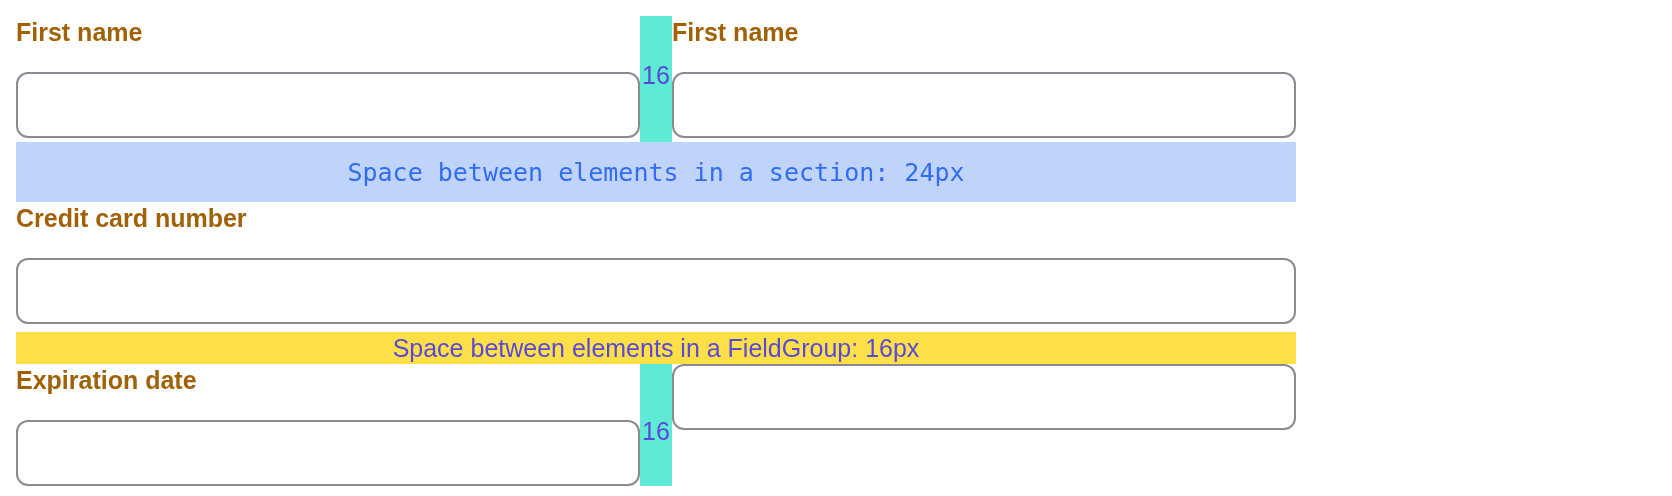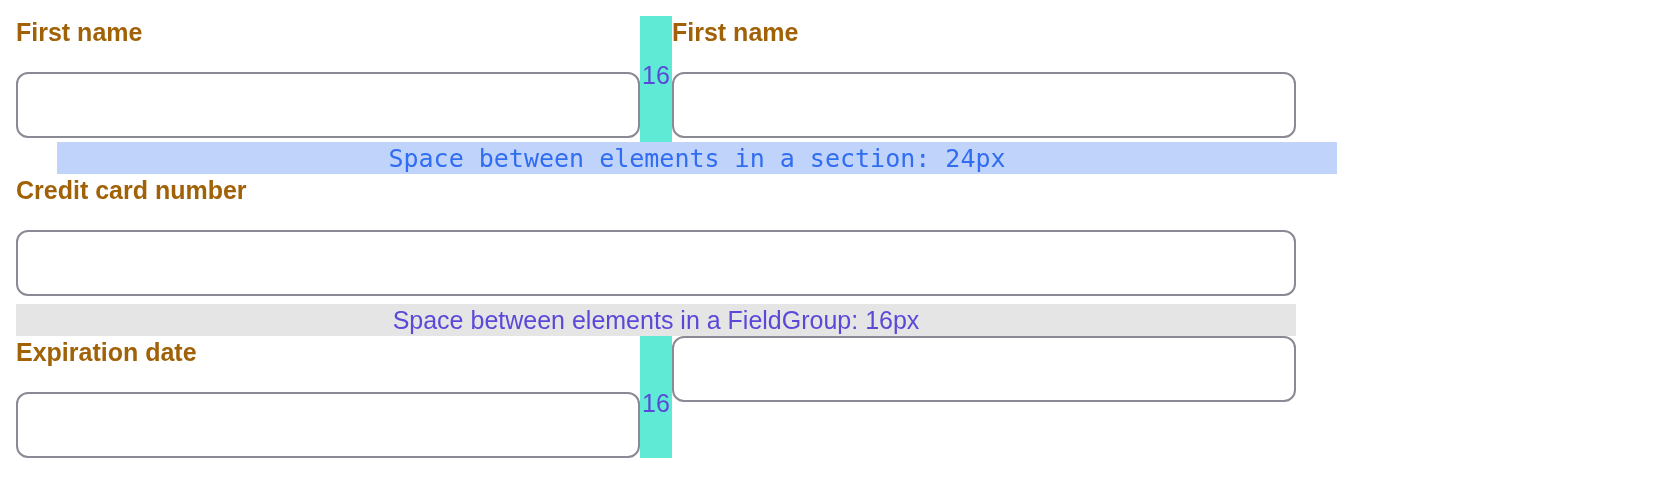--- a/index.html
+++ b/index.html
@@ -69,32 +69,31 @@
     color: #5a49d8;
   }
   
   .band {
     width: 1280px;
     display: flex;
     align-items: center;
     justify-content: center;
   }
   .band-section {
-    height: 32px;
+    height: 60px;
     background: #c0d3fa;
-    margin-left: 41px;
   }
   .band-section .band-text {
     font-family: "DejaVu Sans Mono", monospace;
     font-size: 25px;
     color: #306df1;
   }
   .band-fieldgroup {
     height: 32px;
-    background: #e5e5e5;
+    background: #fde047;
   }
   .band-fieldgroup .band-text {
     font-family: "Liberation Sans", sans-serif;
     font-size: 25px;
     color: #5a49d8;
   }
   
   .row1 { padding-bottom: 4px; }
   .row2 { margin-top: 0; padding-bottom: 8px; }
   .row3 .field-label { }

